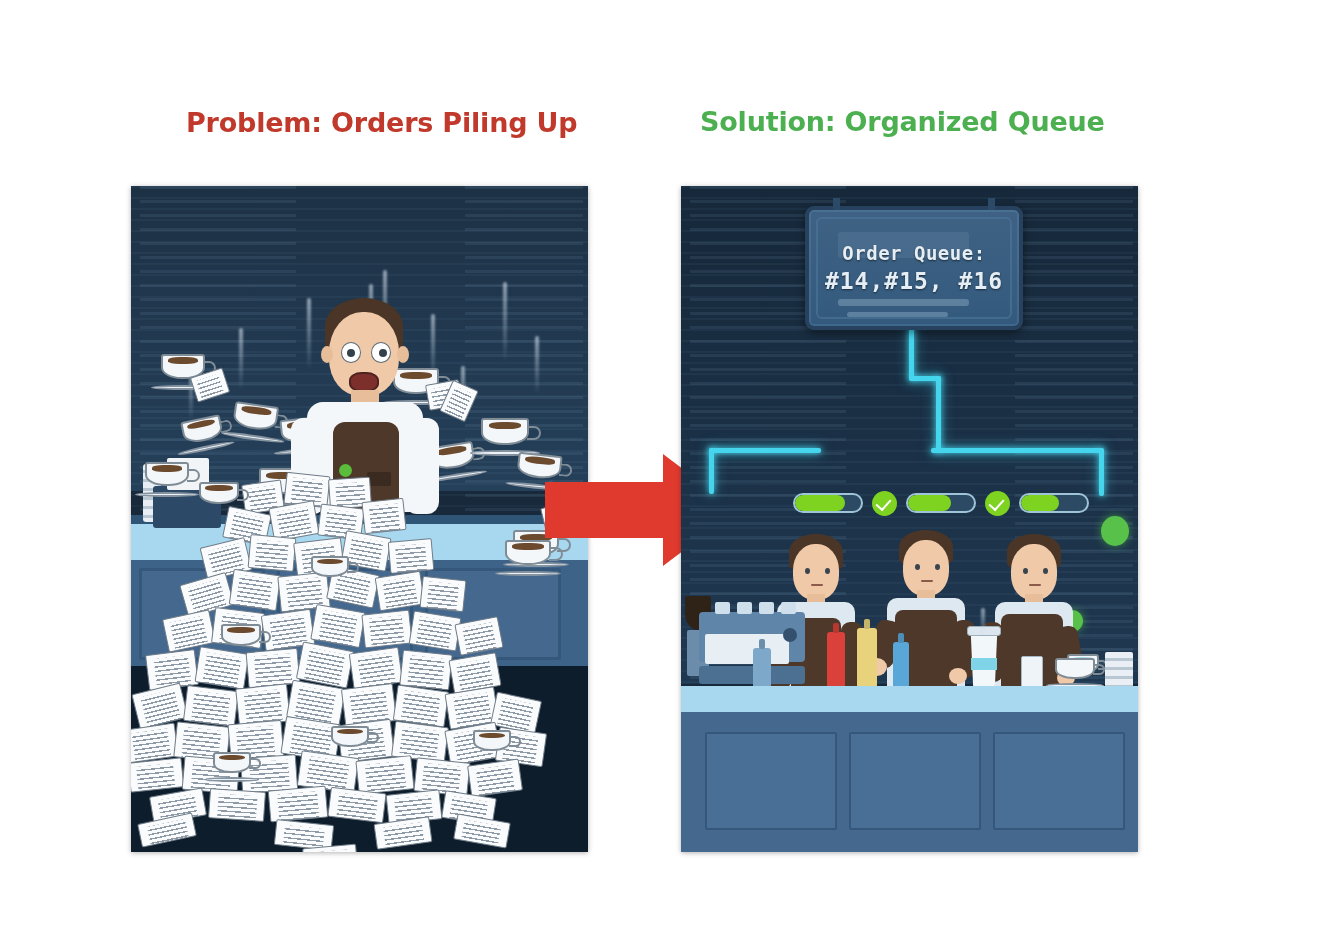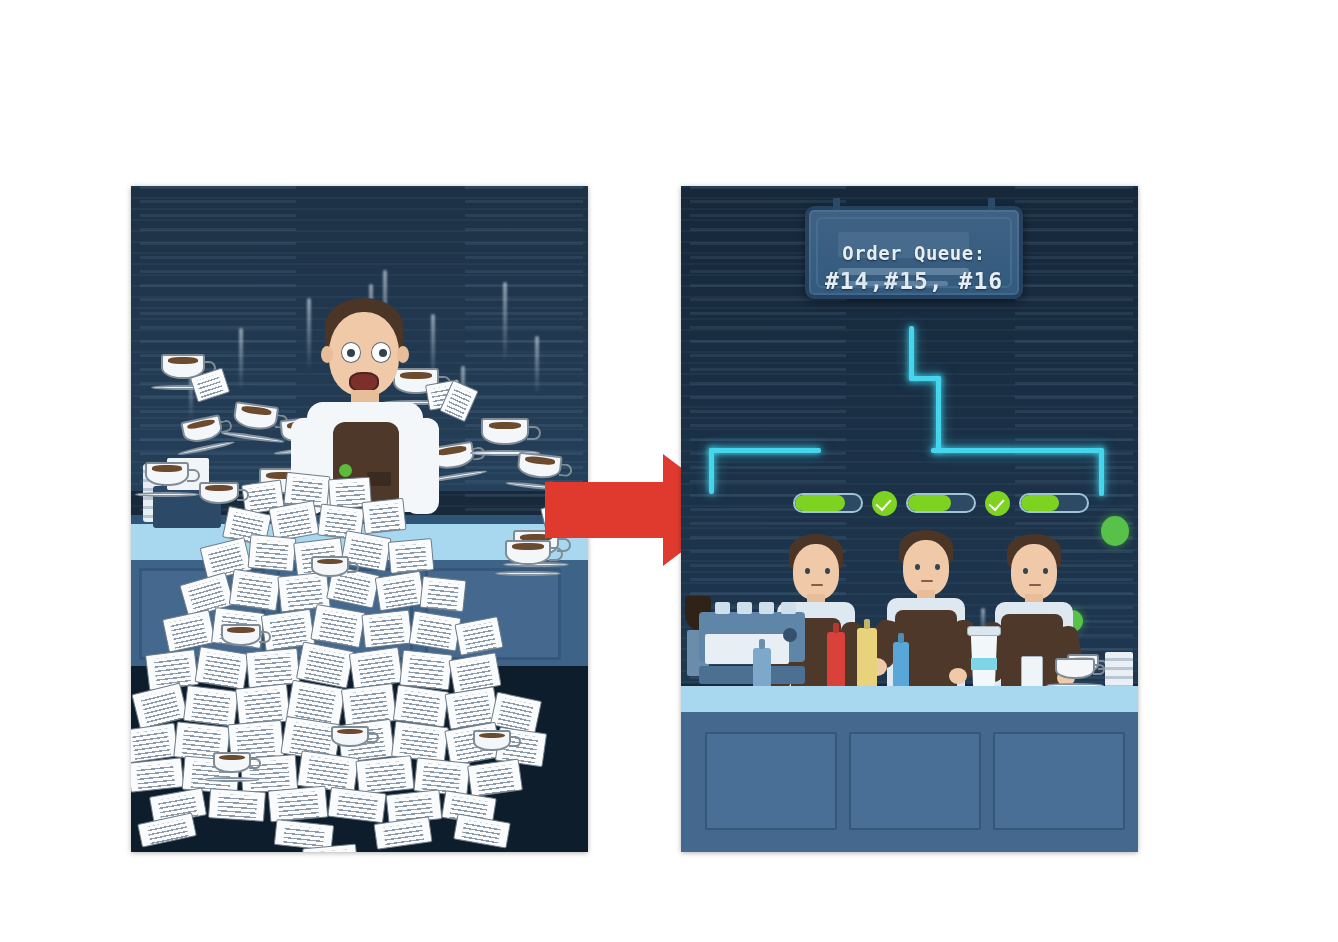--- a/index.html
+++ b/index.html
@@ -108,21 +108,21 @@
   #arrow { position:absolute; left:545px; top:452px; width:192px; height:116px; }
 
   
   .wall-r { position:absolute; left:0; right:0; top:0; height:498px; background:linear-gradient(#16283a,#1f3851); }
   .counter-top-r { position:absolute; left:0; right:0; top:500px; height:26px; background:#a8d8ef; }
   .counter-body-r{ position:absolute; left:0; right:0; top:526px; bottom:0; background:#44688e; }
   .cab-r { position:absolute; top:546px; height:98px; border:2.5px solid #35577a; border-radius:2px; background:#4a6f96; }
 
   
   #queue-board {
-    position:absolute; left:124px; top:20px; width:218px; height:93px;
+    position:absolute; left:124px; top:20px; width:218px; height:124px;
     background:linear-gradient(#3f6284,#335madd); background:linear-gradient(#3f6284,#335a7d);
     border:4px solid #26425e; border-radius:9px;
     box-shadow: 0 0 0 2px rgba(120,170,210,.18) inset, 0 3px 9px rgba(0,0,0,.45);
     padding:10px 12px;
   }
   #queue-board .inner { position:absolute; inset:7px; border:2px solid #4d7characters; border:2px solid #4d7a9f; border-radius:6px; opacity:.55; }
   .board-mounts { position:absolute; top:-12px; height:12px; width:7px; background:#2b4a68; }
   .qtitle, .qitems {
     position:relative; text-align:center; color:#e6eef5;
     font-family:"DejaVu Sans Mono", monospace; font-weight:700;
@@ -191,21 +191,23 @@
                 border-radius:2px 2px 5px 5px; clip-path:polygon(6% 0,94% 0,86% 100%,14% 100%); }
   .togo .lid { position:absolute; left:-8%; top:-14%; width:116%; height:18%;
                background:#dbe6ee; border:1.5px solid #9fb0bd; border-radius:3px; }
   .togo .band{ position:absolute; left:6%; top:44%; width:88%; height:22%; background:#7fd4e8; }
 </style>
 </head>
 <body>
 
 <div id="root">
 
-
+  <div class="panel-title" id="title-left">Problem: Orders Piling Up</div>
+
+  <div class="panel-title" id="title-right">Solution: Organized Queue</div>
 
   <div class="panel" id="panel-left">
     <div class="wall-dark"></div>
     <div class="codebg"></div>
 
     <div class="counter-top-l"></div>
     <div class="counter-body-l"></div>
     <div class="cab-l" style="left:8px;width:126px;"></div>
     <div class="cab-l" style="left:146px;width:136px;"></div>
     <div class="cab-l" style="left:294px;width:136px;"></div>

